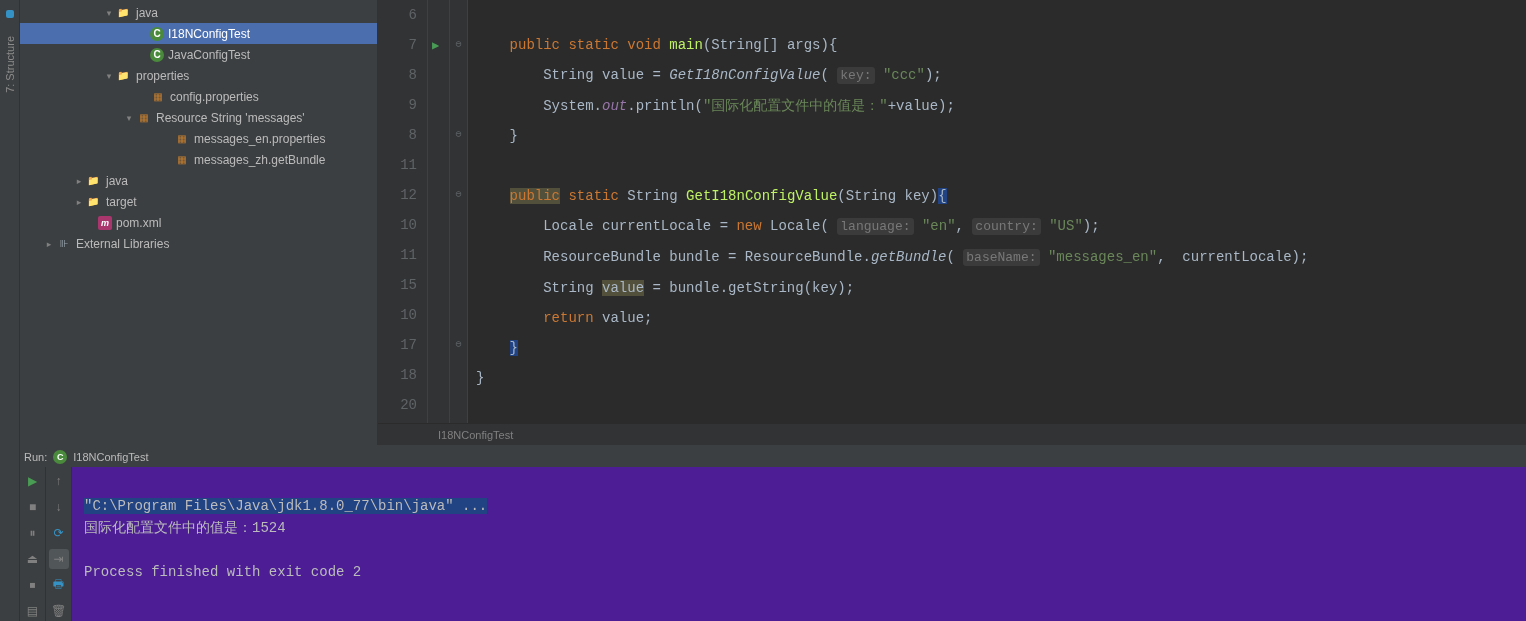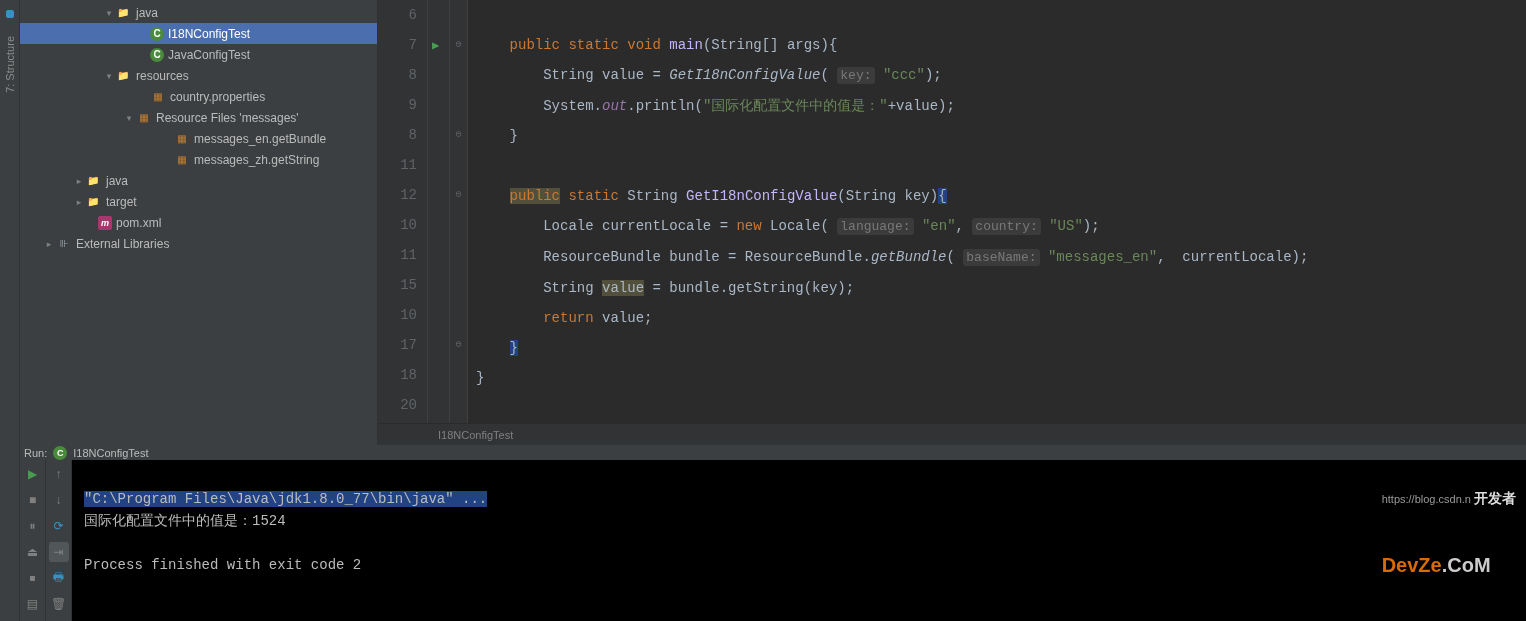--- a/index.html
+++ b/index.html
@@ -127,40 +127,40 @@
 .run-arrow {
   color: #499c54;
   font-size: 12px;
   padding-left: 4px;
 }
 .fold-mark {
   text-align: center;
 }
 .kw { color: #cc7832; }
 .str { color: #6a8759; }
-.method { color: #c4b5fd; }
+.method { color: #bef264; }
 .st { color: #9876aa; font-style: italic; }
 .param-hint { background: #3b3b3b; color: #787878; padding: 1px 3px; border-radius: 3px; font-size: 13px; }
 .hl-caret { background: #214283; }
 .hl-warn { background: #52503a; }
 
 .breadcrumb {
   height: 22px;
   background: #313335;
   border-top: 1px solid #2b2b2b;
   color: #808080;
   font-size: 11px;
   padding-left: 60px;
   display: flex;
   align-items: center;
 }
 
 .run-panel {
   height: 176px;
-  background: #000000;
+  background: #4c1d95;
   border-top: 1px solid #3c3f41;
   display: flex;
   flex-direction: column;
 }
 .run-header {
   height: 22px;
   background: #3c3f41;
   display: flex;
   align-items: center;
   font-size: 11px;
@@ -240,41 +240,41 @@
           <span>I18NConfigTest</span>
         </div>
         <div class="tree-row" style="padding-left: 116px;">
           <span class="arrow"></span>
           <span class="ticon class">C</span>
           <span>JavaConfigTest</span>
         </div>
         <div class="tree-row" style="padding-left: 82px;">
           <span class="arrow">▾</span>
           <span class="ticon folder">📁</span>
-          <span>resources</span>
+          <span>properties</span>
         </div>
         <div class="tree-row" style="padding-left: 116px;">
           <span class="arrow"></span>
           <span class="ticon props">▦</span>
-          <span>country.properties</span>
+          <span>config.properties</span>
         </div>
         <div class="tree-row" style="padding-left: 102px;">
           <span class="arrow">▾</span>
           <span class="ticon bundle">▦</span>
-          <span>Resource Files 'messages'</span>
+          <span>Resource String 'messages'</span>
         </div>
         <div class="tree-row" style="padding-left: 140px;">
           <span class="arrow"></span>
           <span class="ticon props">▦</span>
-          <span>messages_en.getBundle</span>
+          <span>messages_en.properties</span>
         </div>
         <div class="tree-row" style="padding-left: 140px;">
           <span class="arrow"></span>
           <span class="ticon props">▦</span>
-          <span>messages_zh.getString</span>
+          <span>messages_zh.getBundle</span>
         </div>
         <div class="tree-row" style="padding-left: 52px;">
           <span class="arrow">▸</span>
           <span class="ticon folder">📁</span>
           <span>java</span>
         </div>
         <div class="tree-row" style="padding-left: 52px;">
           <span class="arrow">▸</span>
           <span class="ticon folder-orange">📁</span>
           <span>target</span>
@@ -370,20 +370,16 @@
         <div class="run-btn blue">⟳</div>
         <div class="run-btn sel">⇥</div>
         <div class="run-btn blue">🖶</div>
         <div class="run-btn">🗑</div>
       </div>
       <div class="run-output">
 <span class="cmd-hl">"C:\Program Files\Java\jdk1.8.0_77\bin\java" ...</span>
 <span>国际化配置文件中的值是：1524</span>
 <span></span>
 <span>Process finished with exit code 2</span>
-        <div class="watermark">
-          <div class="wm1"><span>https://blog.csdn.n</span> <span style="font-size:14px;font-weight:bold;color:#ddd">开发者</span></div>
-          <div class="wm2"><span>Dev</span><span>Ze</span><span style="color:#ccc">.CoM</span></div>
-        </div>
       </div>
     </div>
   </div>
 </div>
 
 </body></html>

